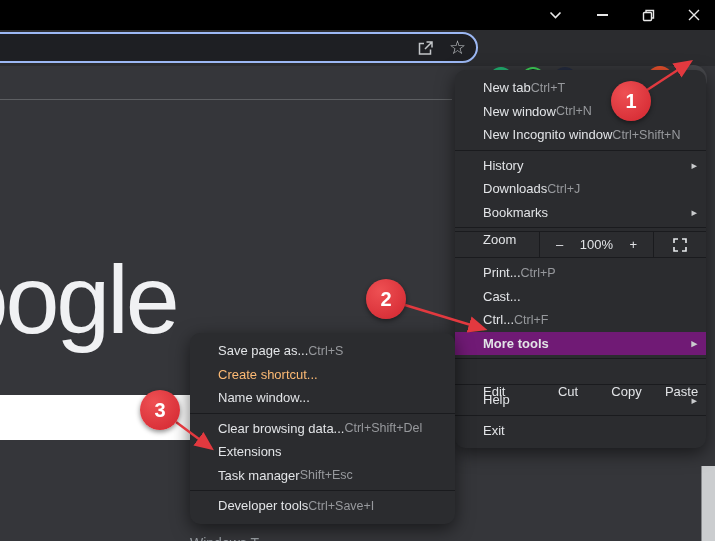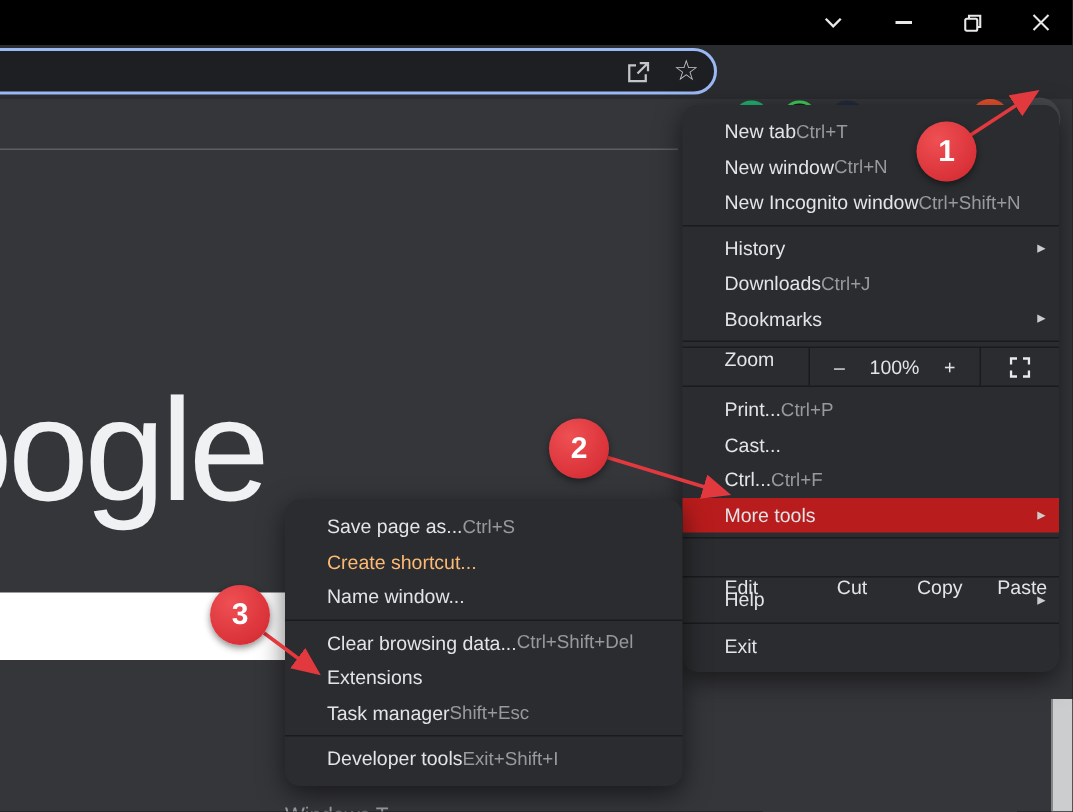--- a/index.html
+++ b/index.html
@@ -37,21 +37,21 @@
   .google-logo { position: absolute; left: -118px; top: 244px; font-size: 97px; font-weight: 500; letter-spacing: -3px; color: #f0f1f3; z-index: 1; white-space: nowrap; }
   .search-bar { position: absolute; left: 0; top: 395px; width: 192px; height: 45px; background: #ffffff; z-index: 1; }
   .partial-text { position: absolute; left: 190px; top: 535px; color: #9ba0a6; font-size: 14px; z-index: 1; }
   .scrollbar { position: absolute; left: 701px; top: 466px; width: 14px; height: 75px; background: #cbcdcf; border-left: 1px solid #85878a; z-index: 2; }
 
   
   .menu-panel { position: absolute; background: #2b2c2f; border-radius: 10px; box-shadow: 0 5px 18px rgba(0,0,0,0.55); padding: 6px 0; color: #e2e4e7; font-size: 13px; }
   .main-menu { left: 455px; top: 70px; width: 251px; z-index: 5; }
   .sub-menu { left: 190px; top: 333px; width: 265px; z-index: 6; }
   .mrow { height: 23.5px; display: flex; align-items: center; padding: 0 18px 0 28px; position: relative; }
-  .mrow.hl { background: #b91c1c; }
+  .mrow.hl { background: #701a75; font-weight: bold; }
   .mrow .sc { color: #97999d; font-size: 12.5px; }
   .mrow .disabled { color: #fdba74; }
   .sub-menu .mrow { padding: 0 24px 0 28px; }
   .subarrow { position: absolute; right: 9px; top: 50%; transform: translateY(-50%); color: #caccce; font-size: 11px; }
   .msep { height: 1px; background: #1a1b1e; margin: 3px 0; }
   .zoomrow, .editrow { height: 27px; display: flex; align-items: stretch; border-top: 1px solid #1a1b1e; border-bottom: 1px solid #1a1b1e; margin: 3px 0; }
   .zcell1 { width: 85px; display: flex; padding-left: 28px; border-right: 1px solid #1a1b1e; }
   .zcell2 { flex: 1; display: flex; align-items: center; justify-content: space-between; padding: 0 16px; border-right: 1px solid #1a1b1e; }
   .zcell3 { width: 52px; display: flex; align-items: center; justify-content: center; }
   .zbtn { color: #e2e4e7; }
@@ -232,21 +232,21 @@
     <div class="mrow">
       <span>Extensions</span>
     </div>
     <div class="mrow">
       <span>Task manager</span>
         <span class="sc">Shift+Esc</span>
     </div>
     <div class="msep"></div>
     <div class="mrow">
       <span>Developer tools</span>
-        <span class="sc">Exit+Shift+I</span>
+        <span class="sc">Ctrl+Save+I</span>
     </div>
   </div>
 
   <svg class="ann-arrows">
     <defs>
       <marker id="ah" markerWidth="9" markerHeight="8" refX="6.5" refY="3.5" orient="auto">
         <path d="M0,0 L8,3.5 L0,7 z" fill="#e2393f"></path>
       </marker>
     </defs>
     <line x1="644" y1="92" x2="690" y2="62" stroke="#e2393f" stroke-width="2.4" marker-end="url(#ah)"></line>

